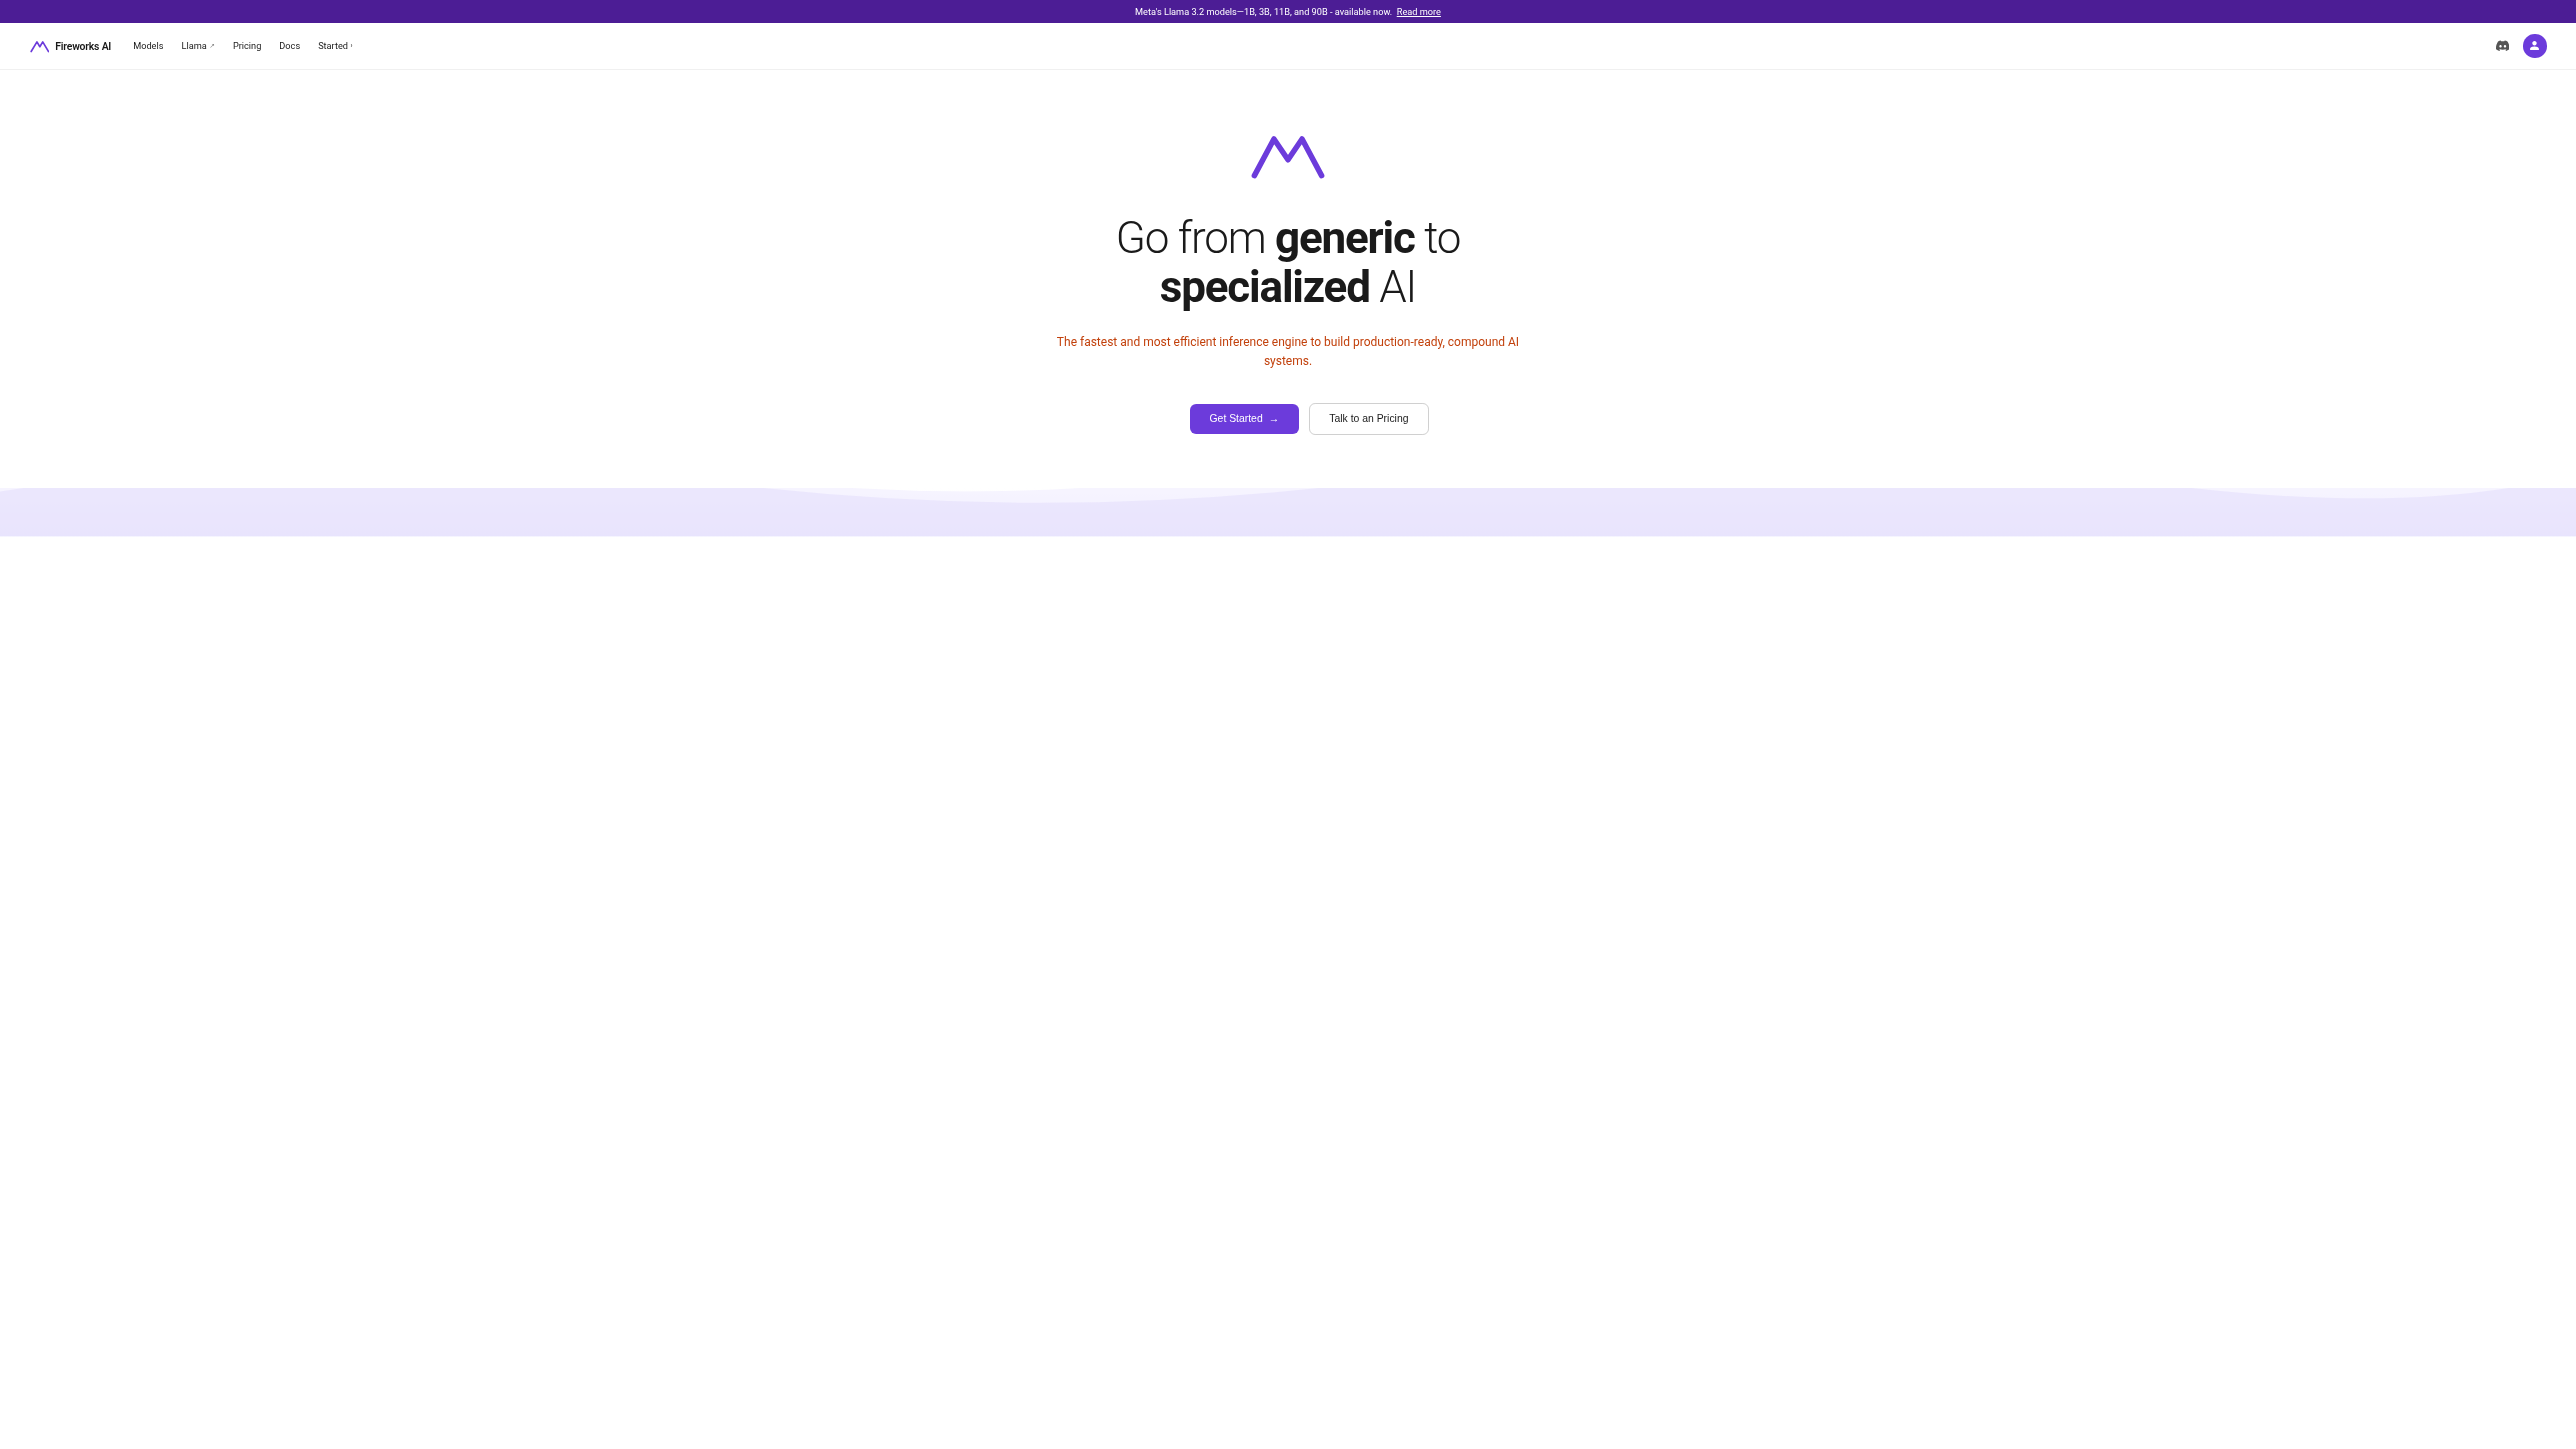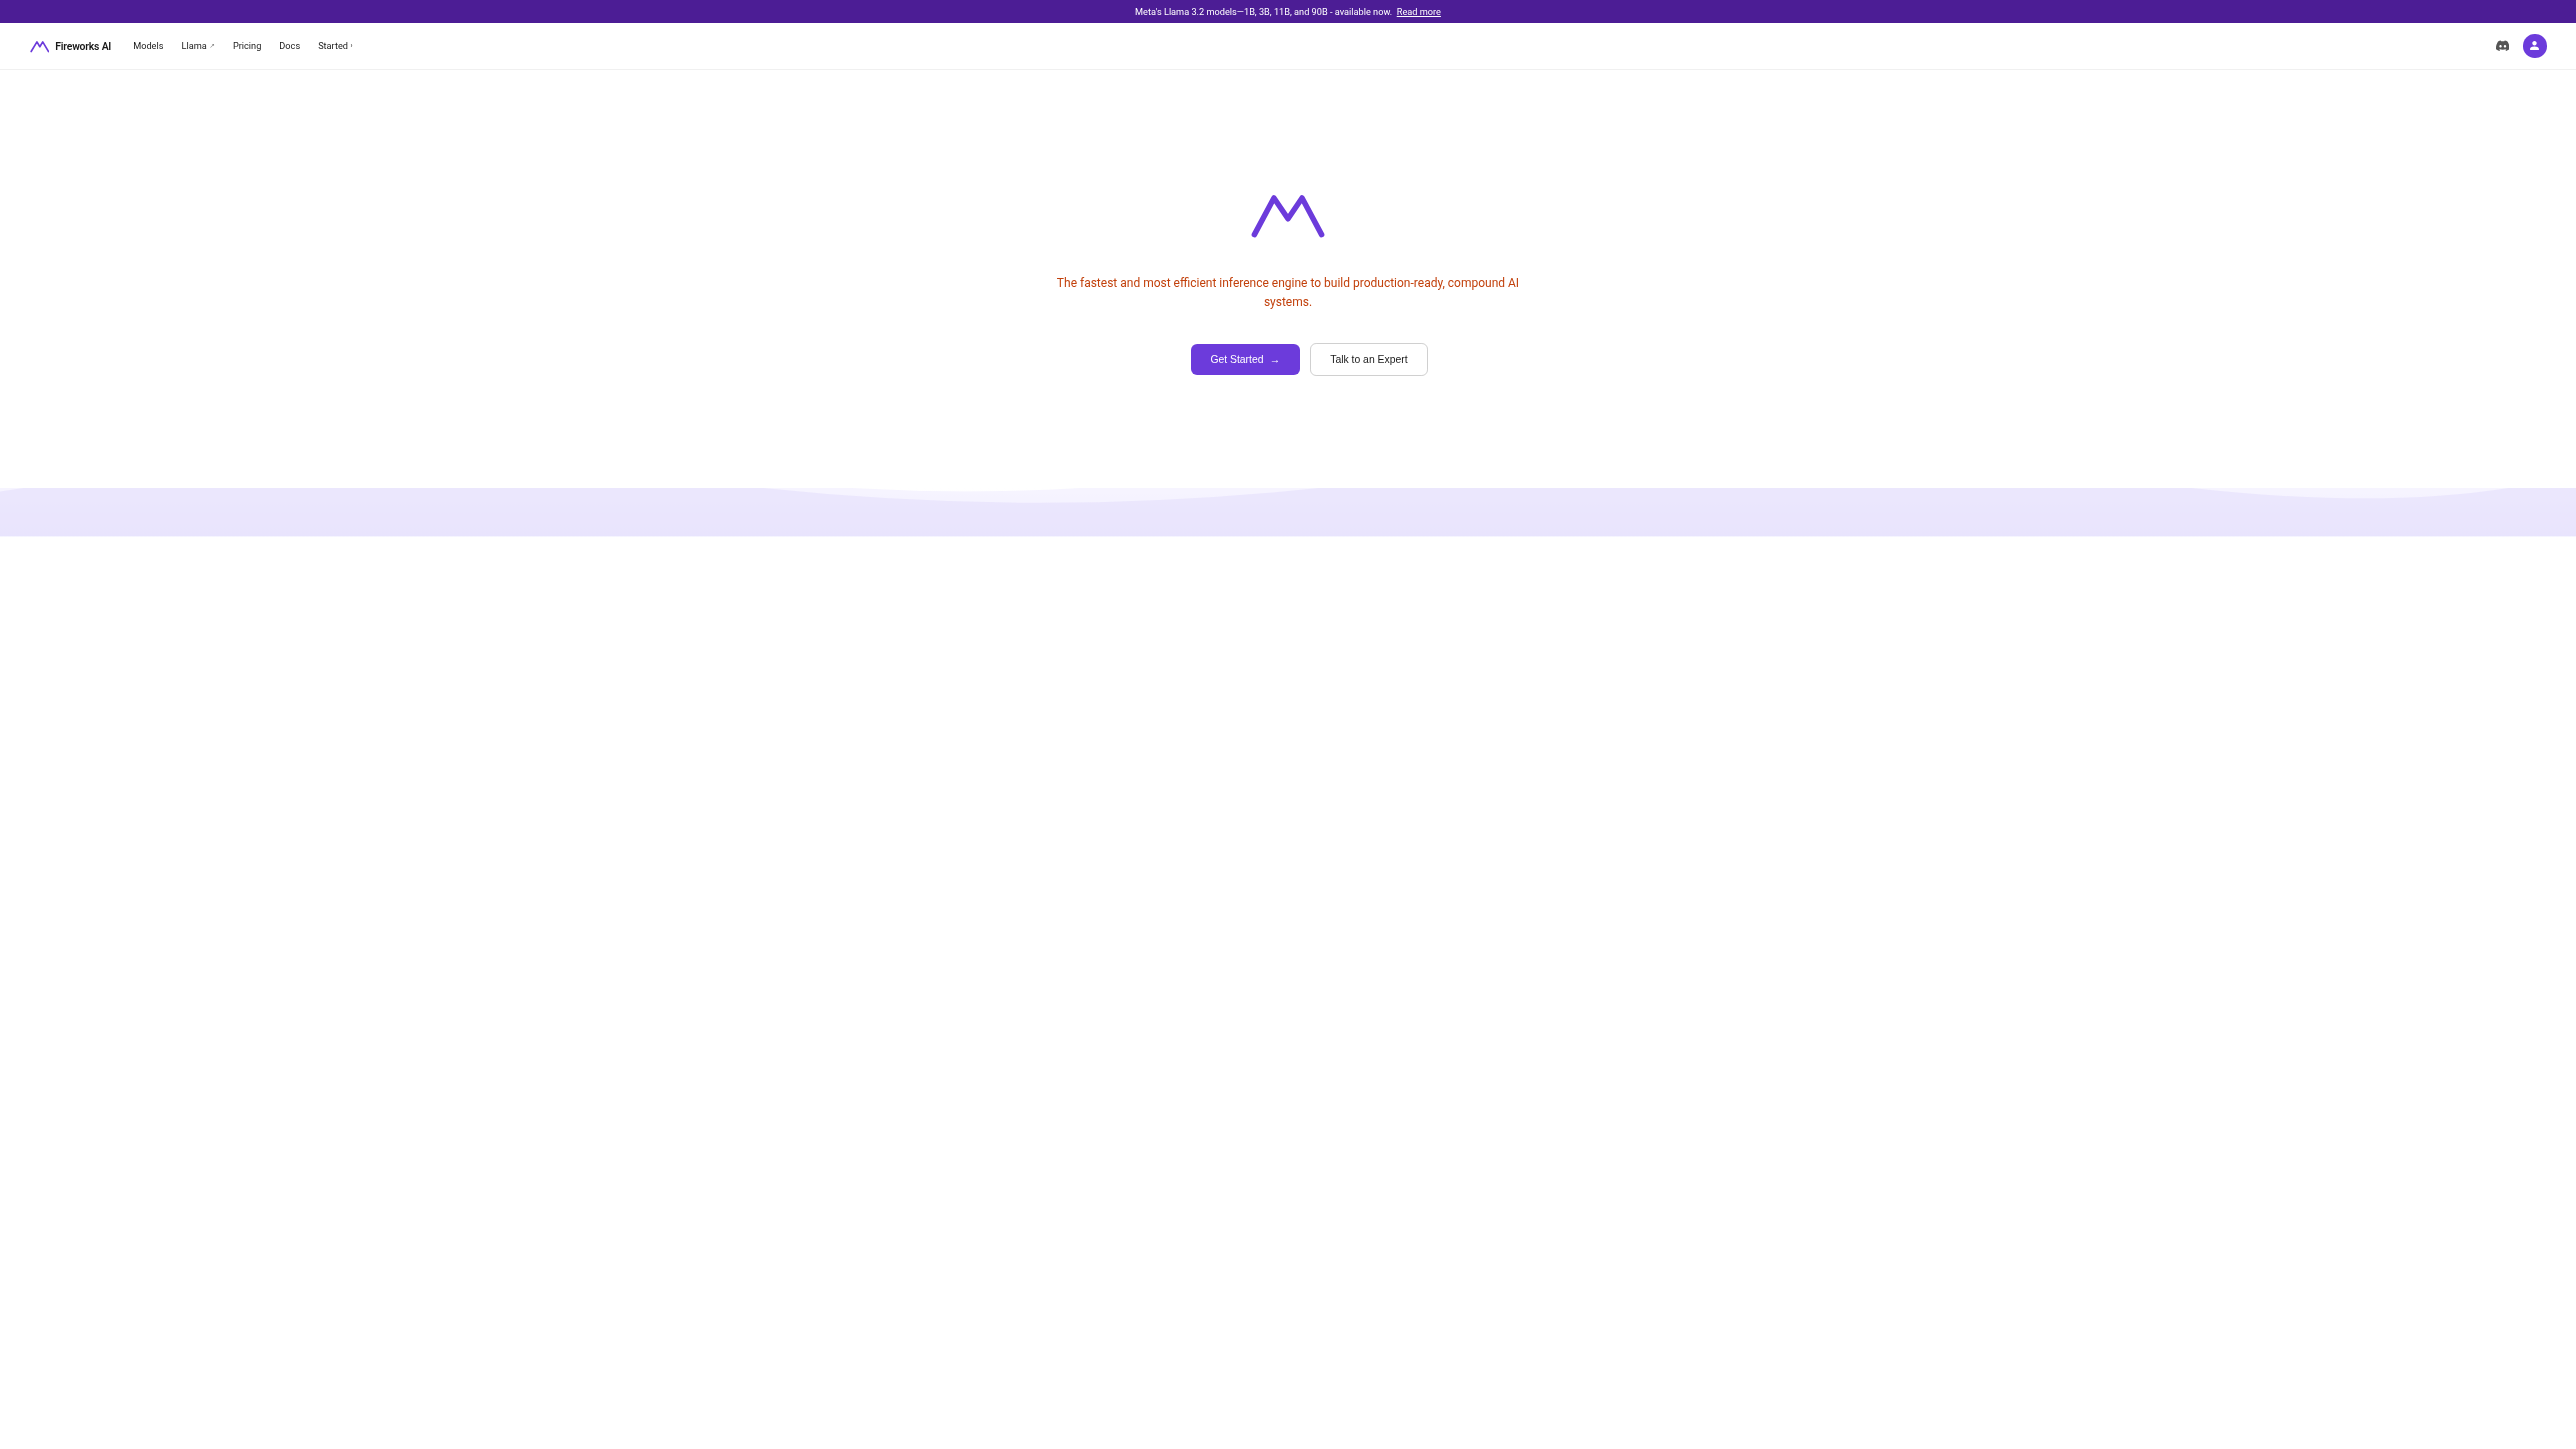--- a/index.html
+++ b/index.html
@@ -260,29 +260,32 @@
   </div>
 </nav>
 
 <section class="hero">
   <div class="hero-logo">
     <svg width="80" height="55" viewBox="0 0 130 90" fill="none" xmlns="http://www.w3.org/2000/svg">
       <path d="M10 78 L42 18 L65 52 L88 18 L120 78" stroke="#6c3bdb" stroke-width="9" stroke-linecap="round" stroke-linejoin="round" fill="none"></path>
     </svg>
   </div>
 
+  <h1 class="hero-title">
+    <span>Go from </span><span class="bold">generic</span><span> to </span><span class="bold">specialized</span><span> AI</span>
+  </h1>
 
   <p class="hero-subtitle">The fastest and most efficient inference engine to build production-ready, compound AI systems.</p>
 
   <div class="hero-buttons">
     <button class="btn-primary">
       <span>Get Started</span>
       <span>→</span>
     </button>
-    <button class="btn-secondary">Talk to an Expert</button>
+    <button class="btn-secondary">Talk to an Pricing</button>
   </div>
 </section>
 
 <div class="bottom-visual">
   <svg viewBox="0 0 1440 80" preserveAspectRatio="none" xmlns="http://www.w3.org/2000/svg">
     <path d="M0 40 Q180 10 360 40 Q540 70 720 40 Q900 10 1080 35 Q1260 60 1440 30 L1440 80 L0 80 Z" fill="#ede9ff" opacity="0.5"></path>
     <path d="M0 55 Q200 25 400 50 Q600 75 800 45 Q1000 15 1200 50 Q1350 70 1440 45 L1440 80 L0 80 Z" fill="#ddd5fa" opacity="0.4"></path>
   </svg>
 </div>
 

